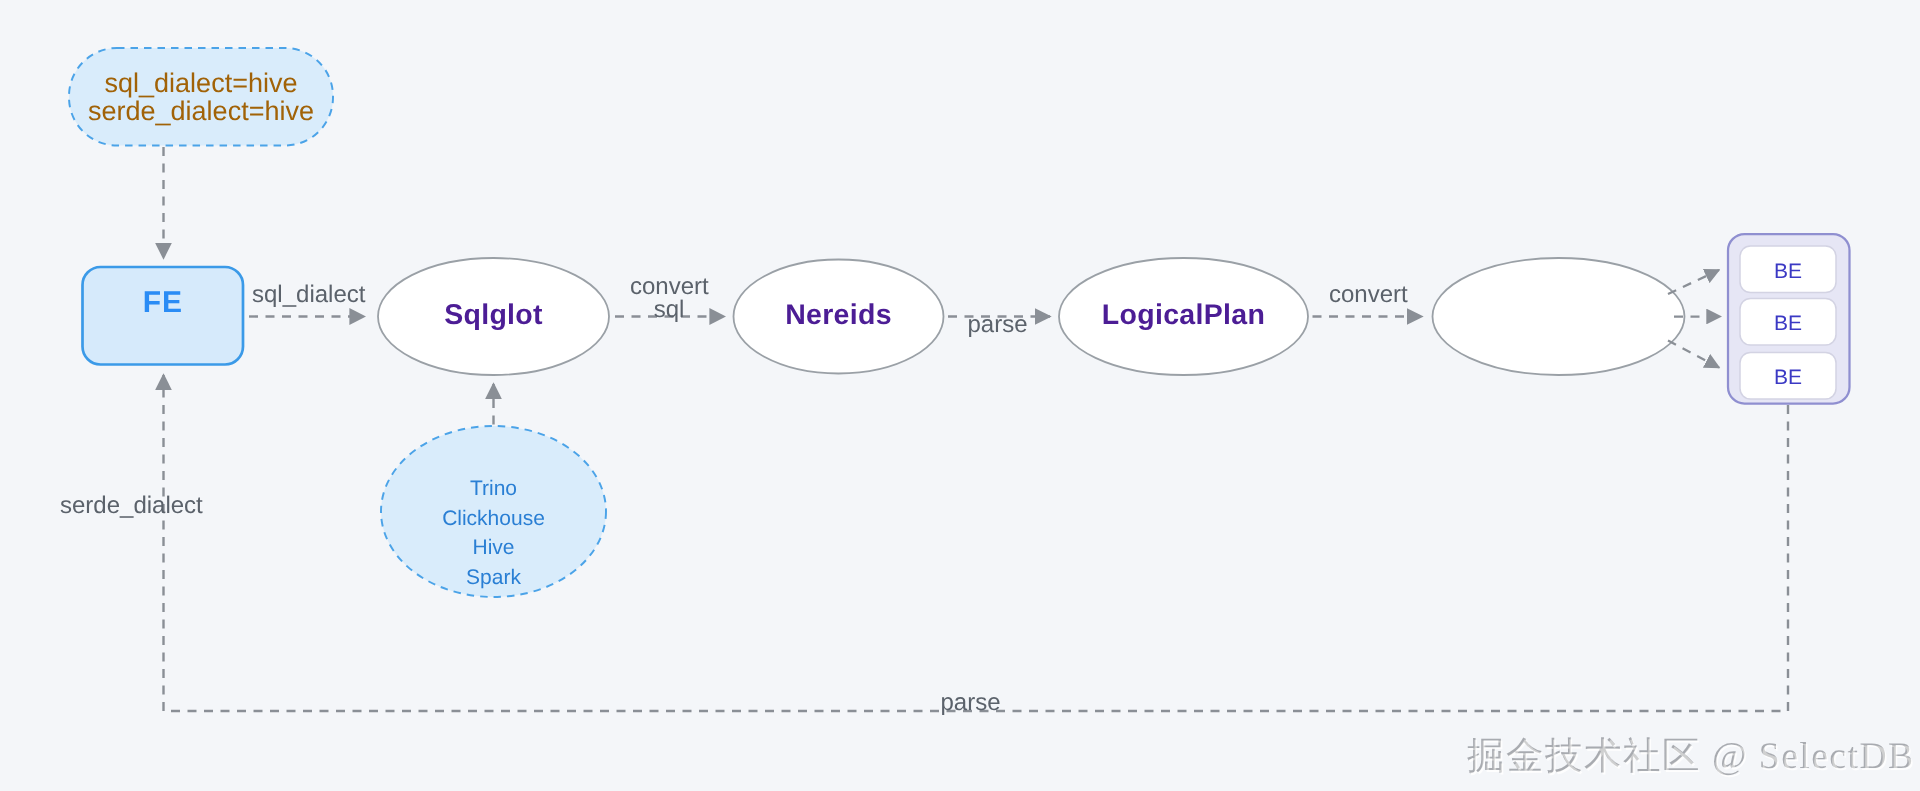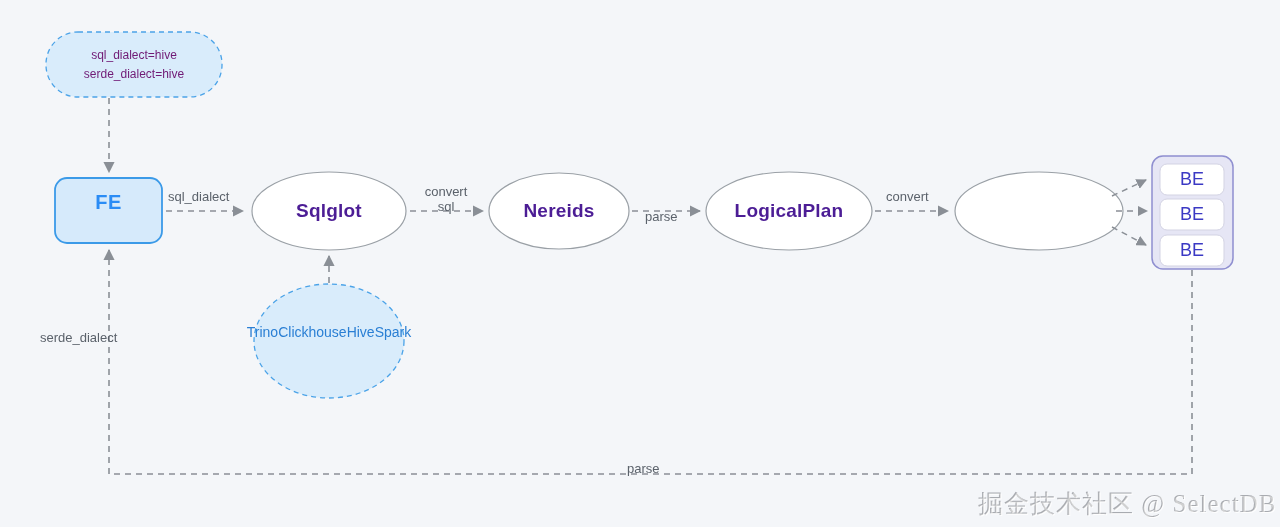--- a/index.html
+++ b/index.html
@@ -27,46 +27,46 @@
   .node-text {
     position: absolute;
     display: flex;
     align-items: center;
     justify-content: center;
     text-align: center;
     pointer-events: none;
   }
   .edge-label {
     position: absolute;
-    font-size: 13px;
+    font-size: 16px;
     color: #5b626b;
     white-space: nowrap;
     text-align: center;
     line-height: 15px;
   }
   .ellipse-label {
     font-size: 19px;
     font-weight: bold;
     color: #4c1d95;
     letter-spacing: 0.2px;
   }
   .fe-label {
     font-size: 20px;
     font-weight: bold;
     color: #2a8cf5;
     letter-spacing: 0.5px;
   }
   .be-label {
-    font-size: 18px;
+    font-size: 14px;
     font-weight: normal;
     color: #3b39c4;
   }
   .dashed-note-label {
-    font-size: 12px;
-    color: #701a75;
+    font-size: 18px;
+    color: #a16207;
     line-height: 19px;
     font-weight: normal;
   }
   .engines-label {
     font-size: 14px;
     color: #2a7fd4;
     line-height: 19.5px;
     font-weight: normal;
   }
   .watermark {
@@ -150,21 +150,21 @@
 
   <div class="node-text ellipse-label" style="left:489px; top:173px; width:140px; height:76px;">Nereids</div>
 
   <div class="node-text ellipse-label" style="left:706px; top:172px; width:166px; height:78px;">LogicalPlan</div>
 
 
   <div class="node-text be-label" style="left:1160px; top:164px; width:64px; height:31px;">BE</div>
   <div class="node-text be-label" style="left:1160px; top:199px; width:64px; height:31px;">BE</div>
   <div class="node-text be-label" style="left:1160px; top:235px; width:64px; height:31px;">BE</div>
 
-  <div class="node-text engines-label" style="left:254px; top:276px; width:150px; height:114px; flex-direction:row;">
+  <div class="node-text engines-label" style="left:254px; top:298px; width:150px; height:114px; flex-direction:column;">
     <span>Trino</span>
     <span>Clickhouse</span>
     <span>Hive</span>
     <span>Spark</span>
   </div>
 
   <div class="edge-label" style="left:168px; top:189px;">sql_dialect</div>
 
   <div class="edge-label" style="left:420px; top:184px; width:52px;">
     <div>convert</div>

